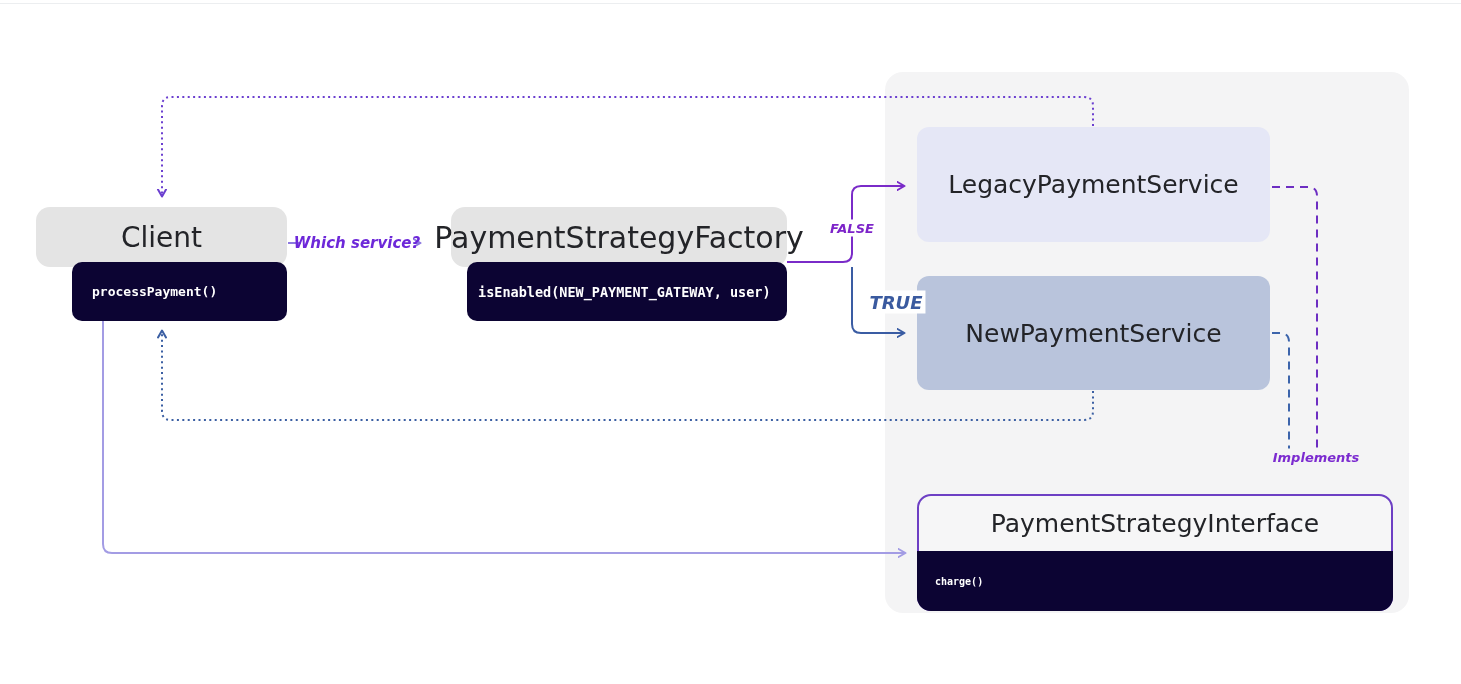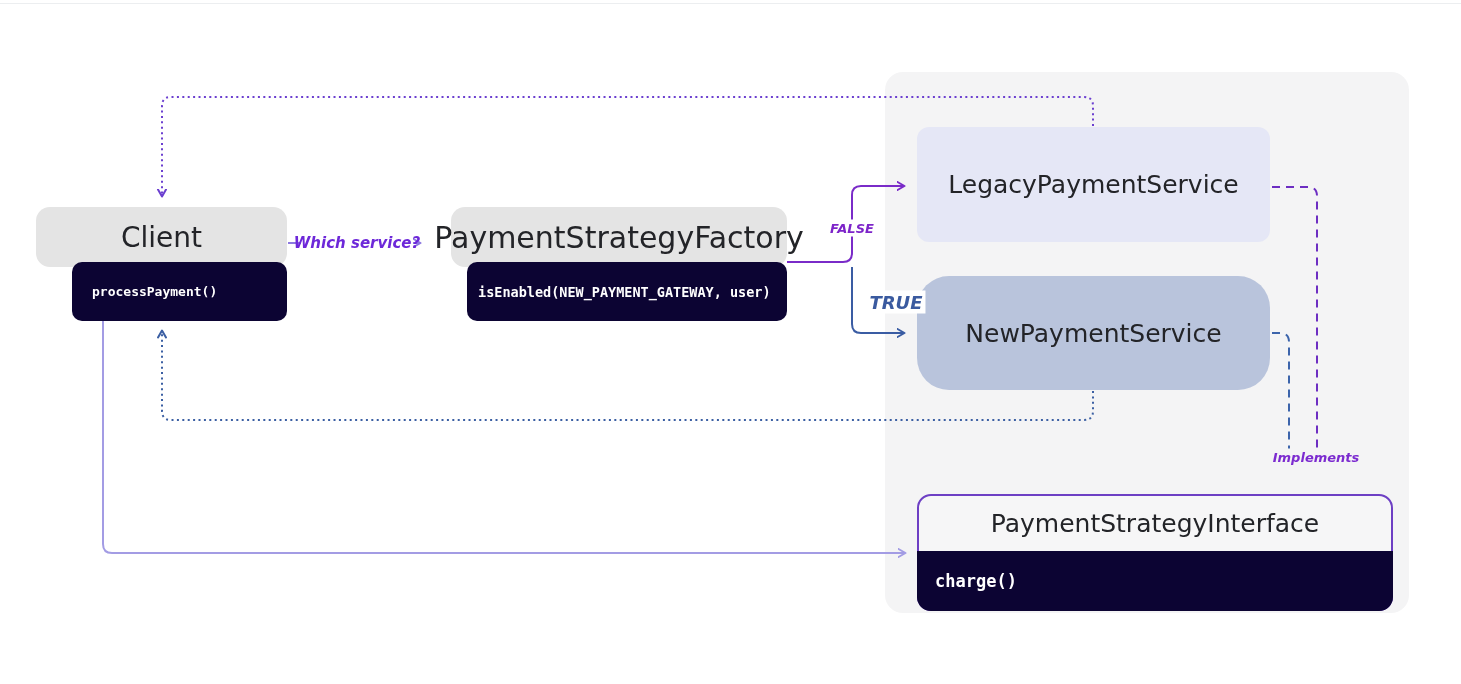--- a/index.html
+++ b/index.html
@@ -51,28 +51,28 @@
              font-family:"DejaVu Sans Mono","Liberation Mono",monospace;font-weight:bold;margin-left:36px;}
   .client{left:36px;top:207px;padding-left:32px;}
   .client .node-head{font-size:28px;}
   .client .node-body{font-size:13px;padding-left:20px;}
   .factory{left:431px;top:207px;width:356px;}
   .factory .node-head{font-size:30px;margin-left:20px;}
   .factory .node-body{font-size:13.5px;padding-left:11px;}
   .service{position:absolute;left:917px;width:353px;border-radius:12px;display:flex;align-items:center;justify-content:center;
            font-size:25px;color:var(--c-title);z-index:3;}
   .legacy{top:127px;height:115px;background:var(--c-legacy);}
-  .newsvc{top:276px;height:114px;background:var(--c-new);border-radius:32px;}
+  .newsvc{top:276px;height:114px;background:var(--c-new);}
   .iface{position:absolute;left:917px;top:494px;width:476px;height:117px;border:2px solid var(--c-iface-border);
          border-radius:14px;background:var(--c-iface-head);z-index:3;}
   .iface-head{position:absolute;left:0;top:0;right:0;height:55px;display:flex;align-items:center;justify-content:center;
               font-size:25px;color:var(--c-title);}
   .iface-body{position:absolute;left:-2px;right:-2px;bottom:-2px;height:60px;background:var(--c-node-dark);
               border-radius:0 0 14px 14px;display:flex;align-items:center;color:var(--c-code);
-              font-family:"DejaVu Sans Mono","Liberation Mono",monospace;font-weight:bold;font-size:17px;padding-left:18px;}
+              font-family:"DejaVu Sans Mono","Liberation Mono",monospace;font-weight:bold;font-size:10px;padding-left:18px;}
   .lbl{position:absolute;transform:translate(-50%,-50%);font-weight:bold;white-space:nowrap;z-index:4;font-style:italic;}
   .lbl-ws{left:357px;top:243px;font-size:15px;color:var(--c-label-ws);}
   .lbl-false{left:852px;top:228px;font-size:13px;color:var(--c-label-false);background:var(--c-bg);padding:1px 3px;}
   .lbl-true{left:896px;top:302px;font-size:18px;color:var(--c-label-true);background:var(--c-bg);padding:1px 3px;}
   .lbl-impl{left:1316px;top:423px;font-size:13px;color:var(--c-label-impl);background:var(--c-panel);padding:1px 2px;margin-top:34px;}
 </style>
 </head>
 <body>
 
 <div class="canvas">

